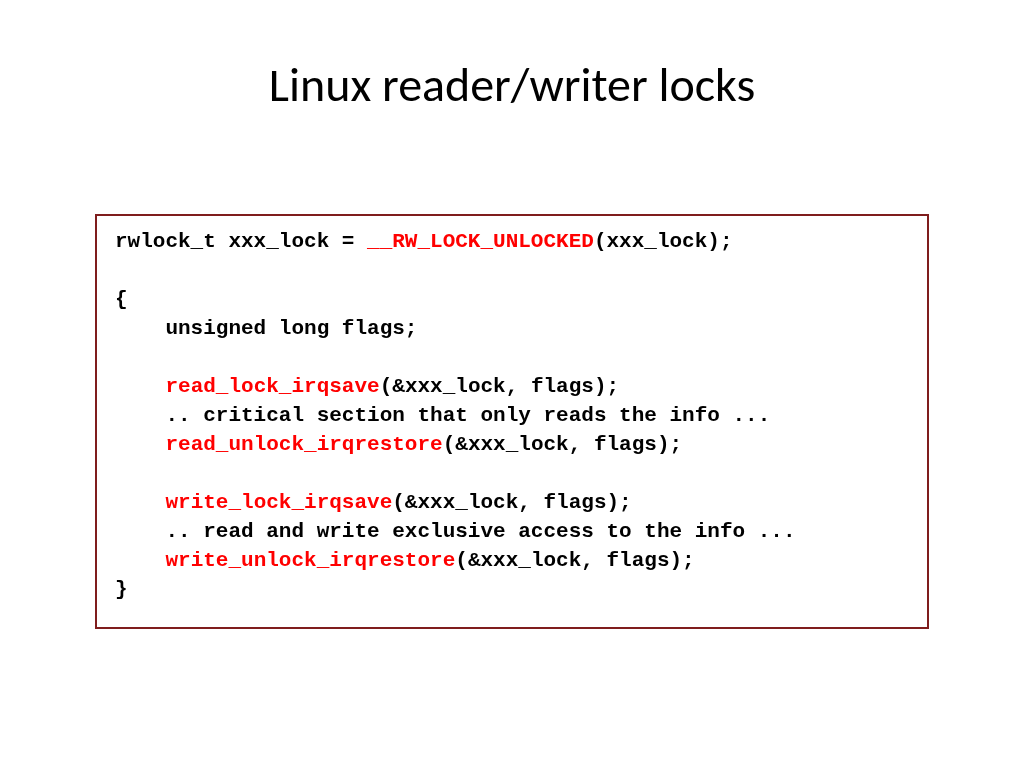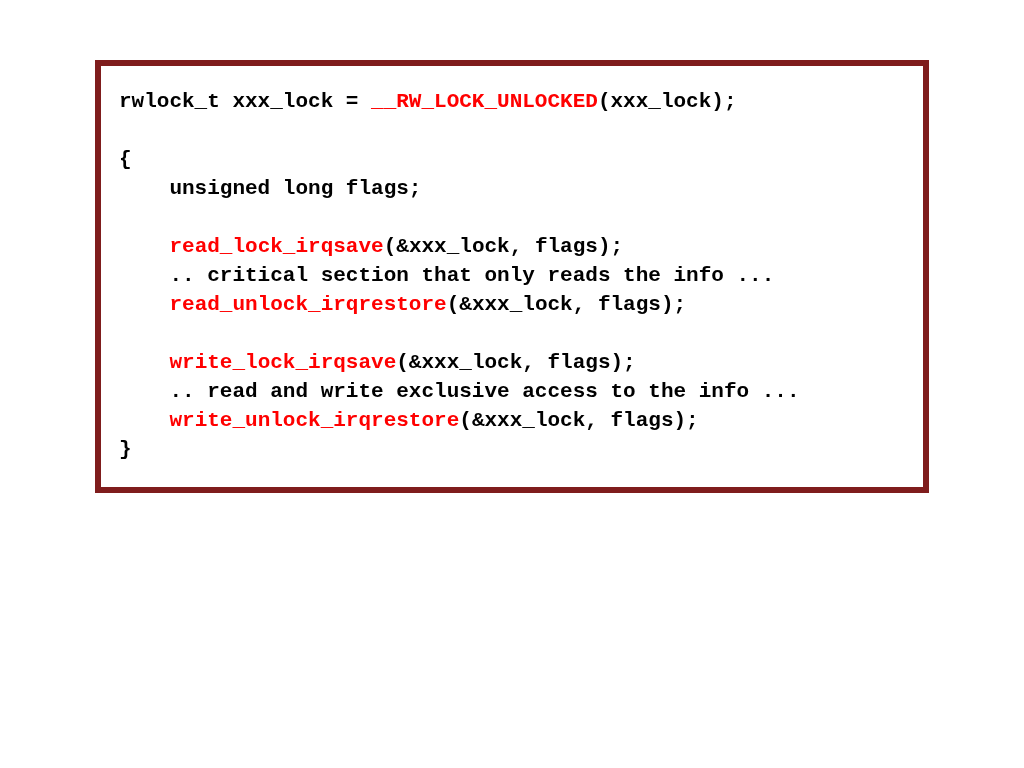--- a/index.html
+++ b/index.html
@@ -20,37 +20,38 @@
       text-align: center;
       font-size: 48px;
       font-weight: 400;
       color: #000;
       margin: 0;
       padding-top: 55px;
       padding-bottom: 40px;
     }
     .code-box {
       margin: 60px 95px 0 95px;
-      border: 6px solid #7f1d1d;
-      padding: 22px 18px 22px 18px;
+      border: 2px solid #7f1d1d;
+      padding: 12px 18px 22px 18px;
       font-family: 'Courier New', Courier, monospace;
       font-size: 21px;
       font-weight: bold;
       line-height: 1.38;
       color: #000;
       white-space: pre;
     }
     .red {
       color: #ff0000;
     }
   </style>
 </head>
 <body>
 
 <div class="slide">
+  <h1 class="title">Linux reader/writer locks</h1>
   <div class="code-box"><span>rwlock_t xxx_lock = </span><span class="red">__RW_LOCK_UNLOCKED</span><span>(xxx_lock);</span>
 
 <span>{</span>
 <span>    unsigned long flags;</span>
 
 <span>    </span><span class="red">read_lock_irqsave</span><span>(&amp;xxx_lock, flags);</span>
 <span>    .. critical section that only reads the info ...</span>
 <span>    </span><span class="red">read_unlock_irqrestore</span><span>(&amp;xxx_lock, flags);</span>
 
 <span>    </span><span class="red">write_lock_irqsave</span><span>(&amp;xxx_lock, flags);</span>

